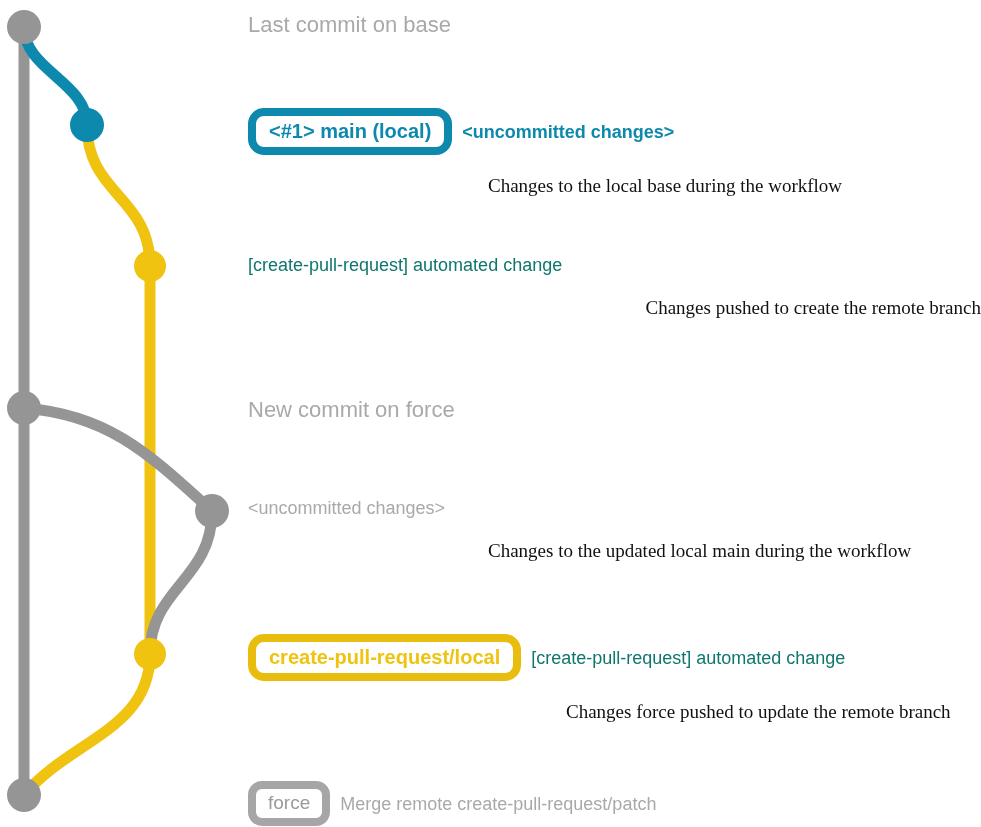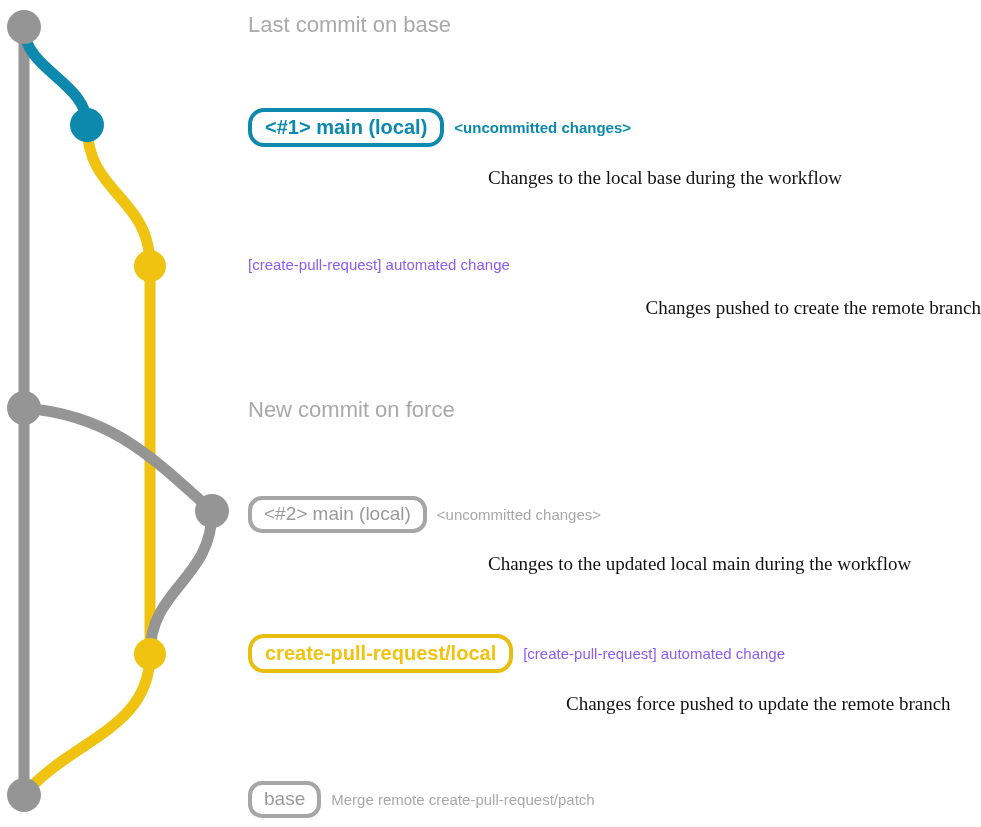--- a/index.html
+++ b/index.html
@@ -40,48 +40,48 @@
   }
 
   .row-head {
     display: flex;
     align-items: center;
     white-space: nowrap;
   }
 
   .pill {
     display: inline-block;
-    border: 4px solid #d946ef;
+    border: 8px solid #d946ef;
     border-radius: 16px;
     padding: 5px 13px 6px 13px;
     font-size: 20px;
     line-height: 20px;
     font-weight: 700;
     color: #9a9a9a;
     background: #ffffff;
     margin-right: 10px;
   }
   .pill.blue  { border-color: #0d89ad; color: #0d89ad; }
   .pill.yellow{ border-color: #e9bd0d; color: #efc310; }
   .pill.gray  { border-color: #a6a6a6; color: #9a9a9a; }
   .pill.small {
     font-size: 19px;
     padding: 4px 12px 5px 12px;
     border-radius: 14px;
     font-weight: 400;
   }
 
   .subject {
-    font-size: 15px;
+    font-size: 18px;
     line-height: 24px;
     font-weight: 400;
     white-space: nowrap;
   }
   .subject.blue   { color: #0d89ad; font-weight: 700; }
-  .subject.yellow { color: #8b5cf6; font-weight: 400; }
+  .subject.yellow { color: #0f766e; font-weight: 400; }
   .subject.gray   { color: #a9a9a9; font-weight: 400; }
 
   .plain-title {
     font-size: 22px;
     line-height: 24px;
     color: #a9a9a9;
     font-weight: 400;
     white-space: nowrap;
   }
 
@@ -152,34 +152,33 @@
   </div>
 
   <div class="row" style="top:398px;">
     <div class="row-head">
       <span class="plain-title">New commit on force</span>
     </div>
   </div>
 
   <div class="row" style="top:496px;">
     <div class="row-head">
-      <span class="pill gray small">&lt;#2&gt; main (local)</span>
       <span class="subject gray">&lt;uncommitted changes&gt;</span>
     </div>
     <div class="note" style="margin-left:240px;">Changes to the updated local main during the workflow</div>
   </div>
 
   <div class="row" style="top:634px;">
     <div class="row-head">
       <span class="pill yellow">create-pull-request/local</span>
       <span class="subject yellow">[create-pull-request] automated change</span>
     </div>
     <div class="note" style="margin-left:318px;">Changes force pushed to update the remote branch</div>
   </div>
 
   <div class="row" style="top:781px;">
     <div class="row-head">
-      <span class="pill gray small">base</span>
+      <span class="pill gray small">force</span>
       <span class="subject gray">Merge remote create-pull-request/patch</span>
     </div>
   </div>
 
 </div>
 
 </body></html>

